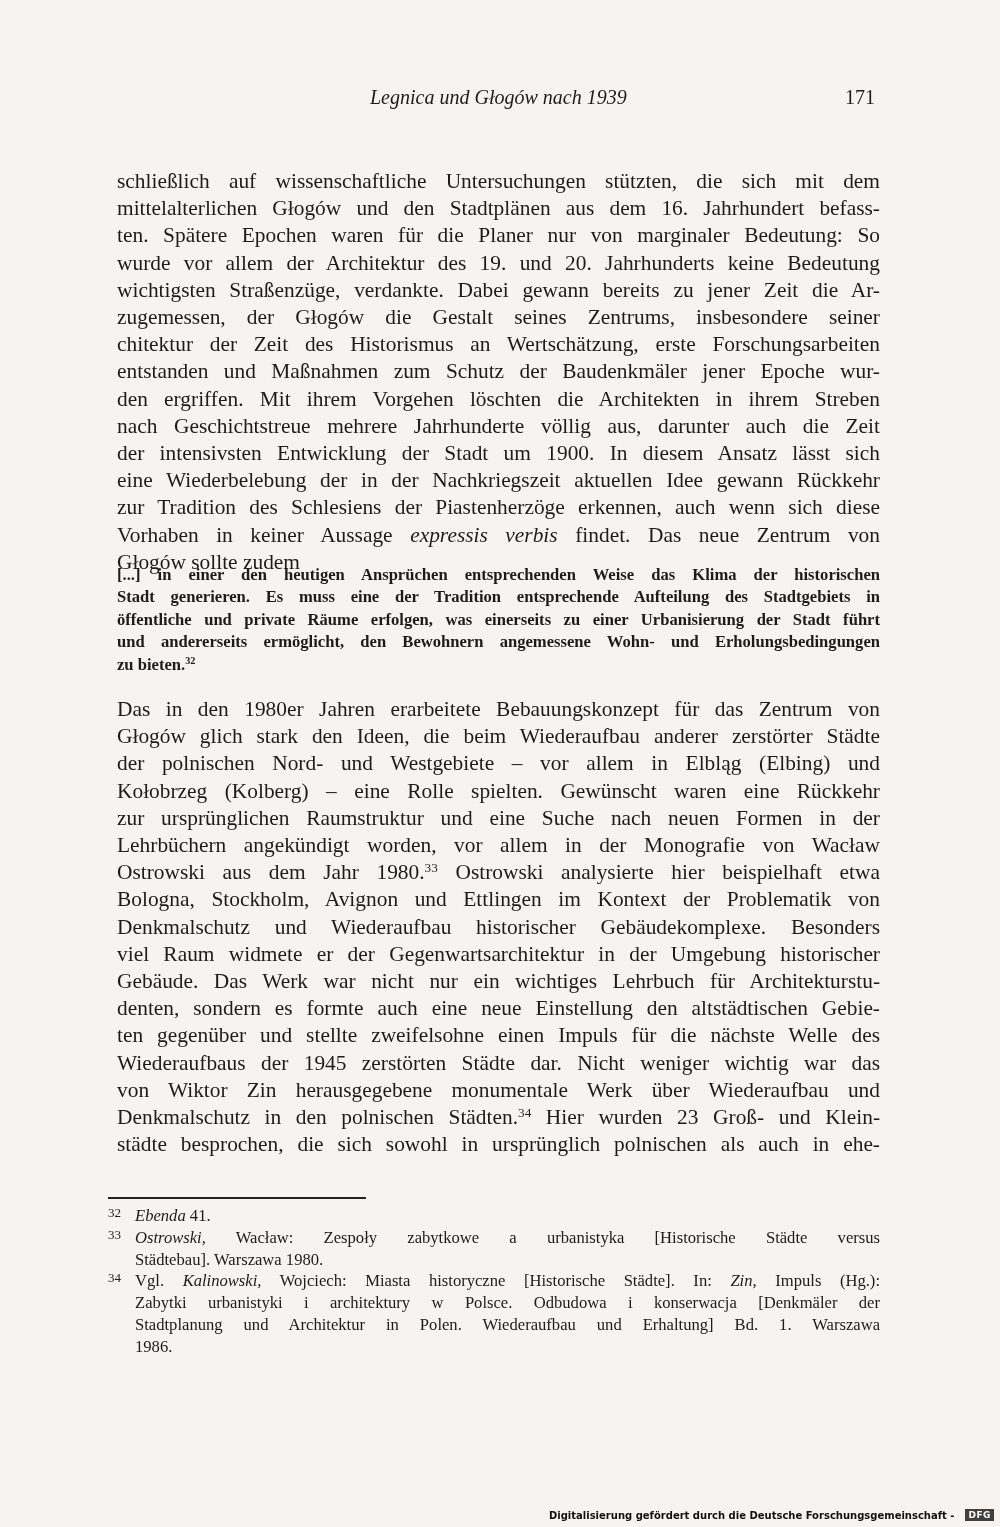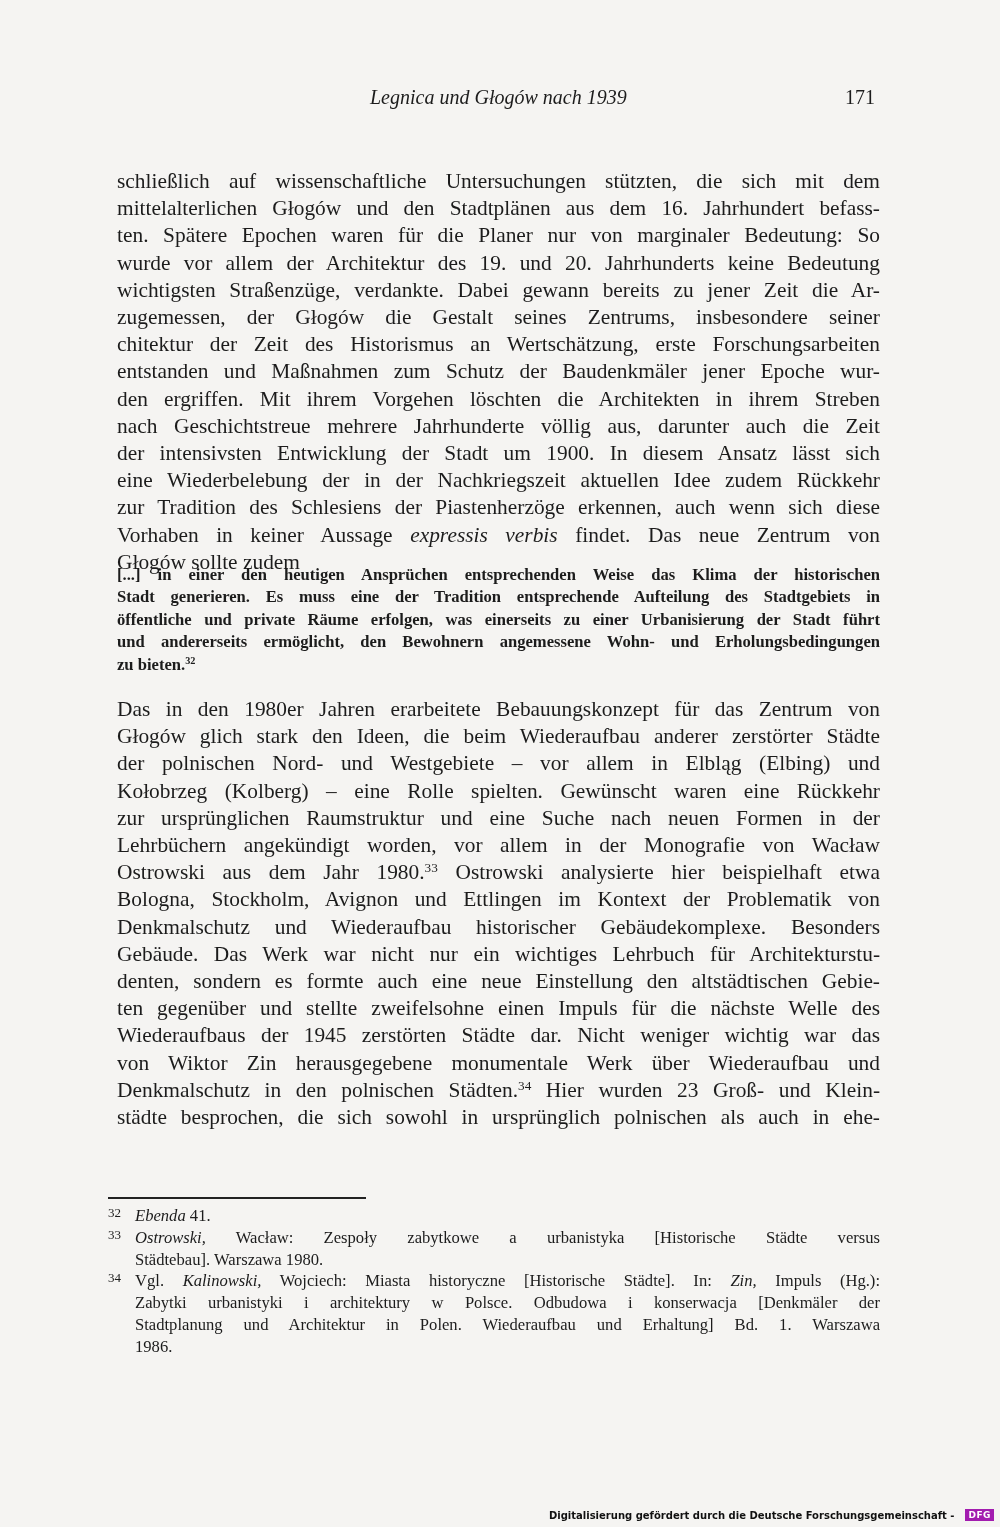--- a/index.html
+++ b/index.html
@@ -45,21 +45,21 @@
   .fn { position: relative; padding-left: 27px; }
   .fn-num { position: absolute; left: 0; top: -3px; font-size: 13px; }
   .fn .line { display: block; text-align: justify; text-align-last: justify; white-space: nowrap; }
   .fn .line.last { text-align-last: left; }
   .footer-credit {
     position: absolute; right: 6px; bottom: 6px;
     font-family: "DejaVu Sans", sans-serif; font-size: 10px; font-weight: bold; color: #111;
     display: flex; align-items: flex-end; gap: 11px;
   }
   .dfg-logo {
-    background: #a21caf; color: #fff; font-size: 9px; font-weight: bold; padding: 1px 3px; letter-spacing: 0.5px;
+    background: #404040; color: #fff; font-size: 9px; font-weight: bold; padding: 1px 3px; letter-spacing: 0.5px;
   }
   i { font-style: italic; }
 </style>
 </head>
 <body>
 
 <div class="running-head">Legnica und Głogów nach 1939</div>
 <div class="page-number">171</div>
 
 <div class="body-block" id="para1">
@@ -67,21 +67,21 @@
   <span class="line">mittelalterlichen Głogów und den Stadtplänen aus dem 16. Jahrhundert befass-</span>
   <span class="line">ten. Spätere Epochen waren für die Planer nur von marginaler Bedeutung: So</span>
   <span class="line">wurde vor allem der Architektur des 19. und 20. Jahrhunderts keine Bedeutung</span>
   <span class="line">wichtigsten Straßenzüge, verdankte. Dabei gewann bereits zu jener Zeit die Ar-</span>
   <span class="line">zugemessen, der Głogów die Gestalt seines Zentrums, insbesondere seiner</span>
   <span class="line">chitektur der Zeit des Historismus an Wertschätzung, erste Forschungsarbeiten</span>
   <span class="line">entstanden und Maßnahmen zum Schutz der Baudenkmäler jener Epoche wur-</span>
   <span class="line">den ergriffen. Mit ihrem Vorgehen löschten die Architekten in ihrem Streben</span>
   <span class="line">nach Geschichtstreue mehrere Jahrhunderte völlig aus, darunter auch die Zeit</span>
   <span class="line">der intensivsten Entwicklung der Stadt um 1900. In diesem Ansatz lässt sich</span>
-  <span class="line">eine Wiederbelebung der in der Nachkriegszeit aktuellen Idee zudem Rückkehr</span>
+  <span class="line">eine Wiederbelebung der in der Nachkriegszeit aktuellen Idee gewann Rückkehr</span>
   <span class="line">zur Tradition des Schlesiens der Piastenherzöge erkennen, auch wenn sich diese</span>
   <span class="line"><span>Vorhaben in keiner Aussage </span><i>expressis verbis</i><span> findet. Das neue Zentrum von</span></span>
   <span class="line last">Głogów sollte zudem</span>
 </div>
 
 <div id="quote">
   <span class="line">[...] in einer den heutigen Ansprüchen entsprechenden Weise das Klima der historischen</span>
   <span class="line">Stadt generieren. Es muss eine der Tradition entsprechende Aufteilung des Stadtgebiets in</span>
   <span class="line">öffentliche und private Räume erfolgen, was einerseits zu einer Urbanisierung der Stadt führt</span>
   <span class="line">und andererseits ermöglicht, den Bewohnern angemessene Wohn- und Erholungsbedingungen</span>
@@ -91,20 +91,21 @@
 <div class="body-block" id="para2">
   <span class="line">Das in den 1980er Jahren erarbeitete Bebauungskonzept für das Zentrum von</span>
   <span class="line">Głogów glich stark den Ideen, die beim Wiederaufbau anderer zerstörter Städte</span>
   <span class="line">der polnischen Nord- und Westgebiete – vor allem in Elbląg (Elbing) und</span>
   <span class="line">Kołobrzeg (Kolberg) – eine Rolle spielten. Gewünscht waren eine Rückkehr</span>
   <span class="line">zur ursprünglichen Raumstruktur und eine Suche nach neuen Formen in der</span>
   <span class="line">Lehrbüchern angekündigt worden, vor allem in der Monografie von Wacław</span>
   <span class="line"><span>Ostrowski aus dem Jahr 1980.</span><sup>33</sup><span> Ostrowski analysierte hier beispielhaft etwa</span></span>
   <span class="line">Bologna, Stockholm, Avignon und Ettlingen im Kontext der Problematik von</span>
   <span class="line">Denkmalschutz und Wiederaufbau historischer Gebäudekomplexe. Besonders</span>
+  <span class="line">viel Raum widmete er der Gegenwartsarchitektur in der Umgebung historischer</span>
   <span class="line">Gebäude. Das Werk war nicht nur ein wichtiges Lehrbuch für Architekturstu-</span>
   <span class="line">denten, sondern es formte auch eine neue Einstellung den altstädtischen Gebie-</span>
   <span class="line">ten gegenüber und stellte zweifelsohne einen Impuls für die nächste Welle des</span>
   <span class="line">Wiederaufbaus der 1945 zerstörten Städte dar. Nicht weniger wichtig war das</span>
   <span class="line">von Wiktor Zin herausgegebene monumentale Werk über Wiederaufbau und</span>
   <span class="line"><span>Denkmalschutz in den polnischen Städten.</span><sup>34</sup><span> Hier wurden 23 Groß- und Klein-</span></span>
   <span class="line">städte besprochen, die sich sowohl in ursprünglich polnischen als auch in ehe-</span>
 </div>
 
 <div class="footnote-rule"></div>

